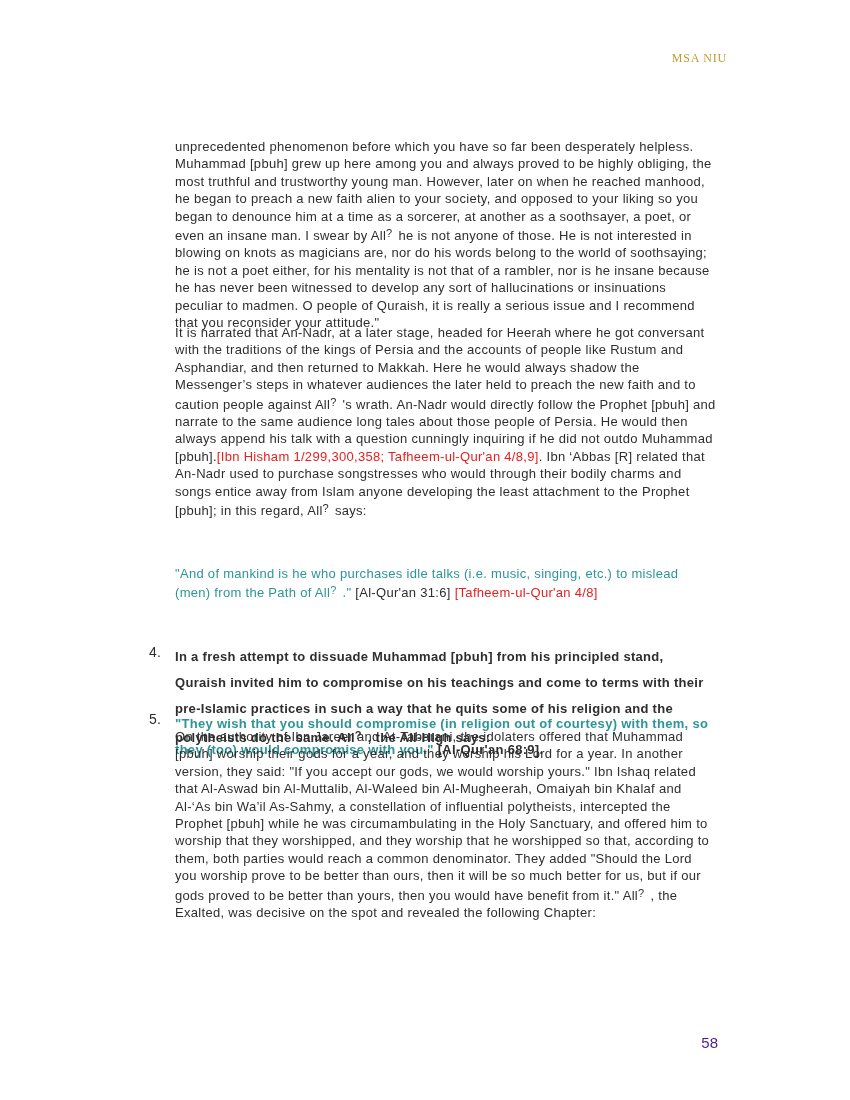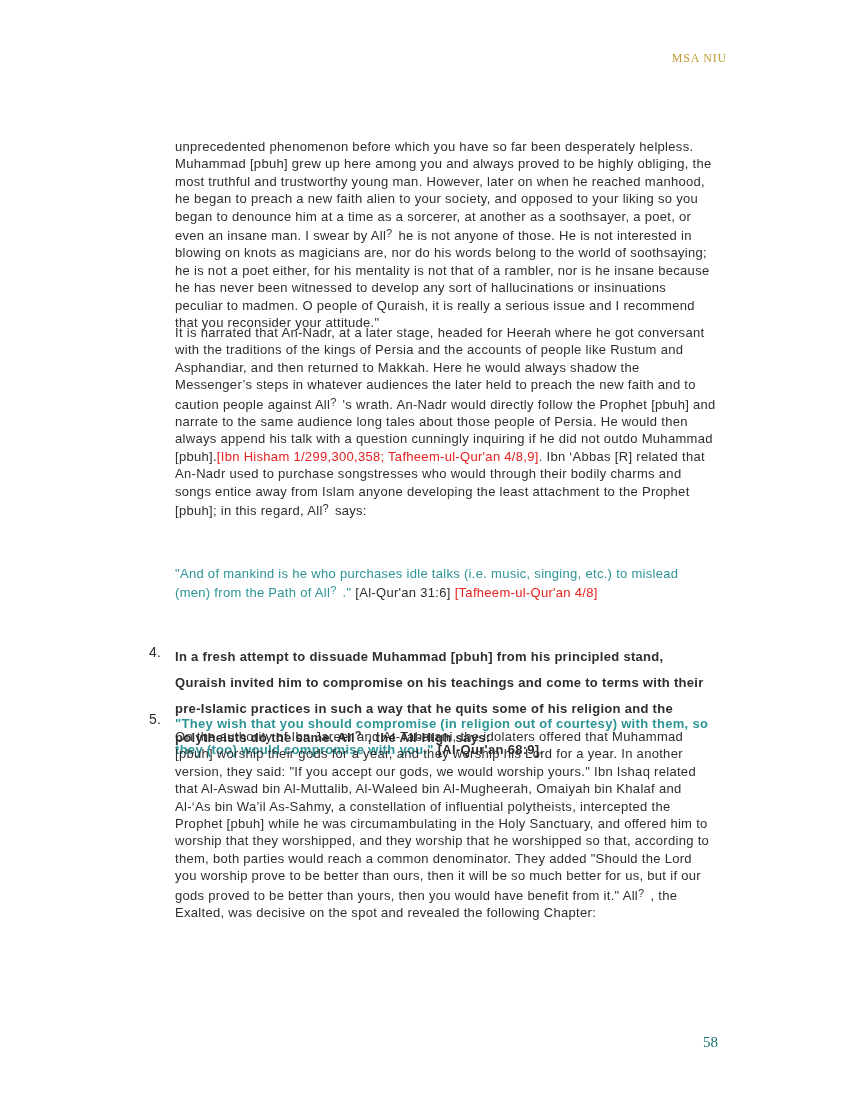--- a/index.html
+++ b/index.html
@@ -60,23 +60,23 @@
   .seg-red{color:var(--red);}
   .seg-teal{color:var(--teal);}
   .sup{
     font-size:11px;
     vertical-align:3px;
     margin-right:2px;
   }
   .page-number{
     position:absolute;
     top:1034px;right:132px;
-    font-family:Liberation Serif, serif;
+    font-family:Liberation Sans, sans-serif;
     font-size:15px;
-    color:#0f766e;
+    color:#4c1d95;
   }
 </style>
 </head>
 <body>
 
 <div class="page">
 
   <div class="running-header">MSA NIU</div>
 
   <div class="para pos-p1"><span class="seg-body">unprecedented phenomenon before which you have so far been desperately helpless. Muhammad [pbuh] grew up here among you and always proved to be highly obliging, the most truthful and trustworthy young man. However, later on when he reached manhood, he began to preach a new faith alien to your society, and opposed to your liking so you began to denounce him at a time as a sorcerer, at another as a soothsayer, a poet, or even an insane man. I swear by All</span><span class="seg-body sup">?</span><span class="seg-body"> he is not anyone of those. He is not interested in blowing on knots as magicians are, nor do his words belong to the world of soothsaying; he is not a poet either, for his mentality is not that of a rambler, nor is he insane because he has never been witnessed to develop any sort of hallucinations or insinuations peculiar to madmen. O people of Quraish, it is really a serious issue and I recommend that you reconsider your attitude."</span></div>

